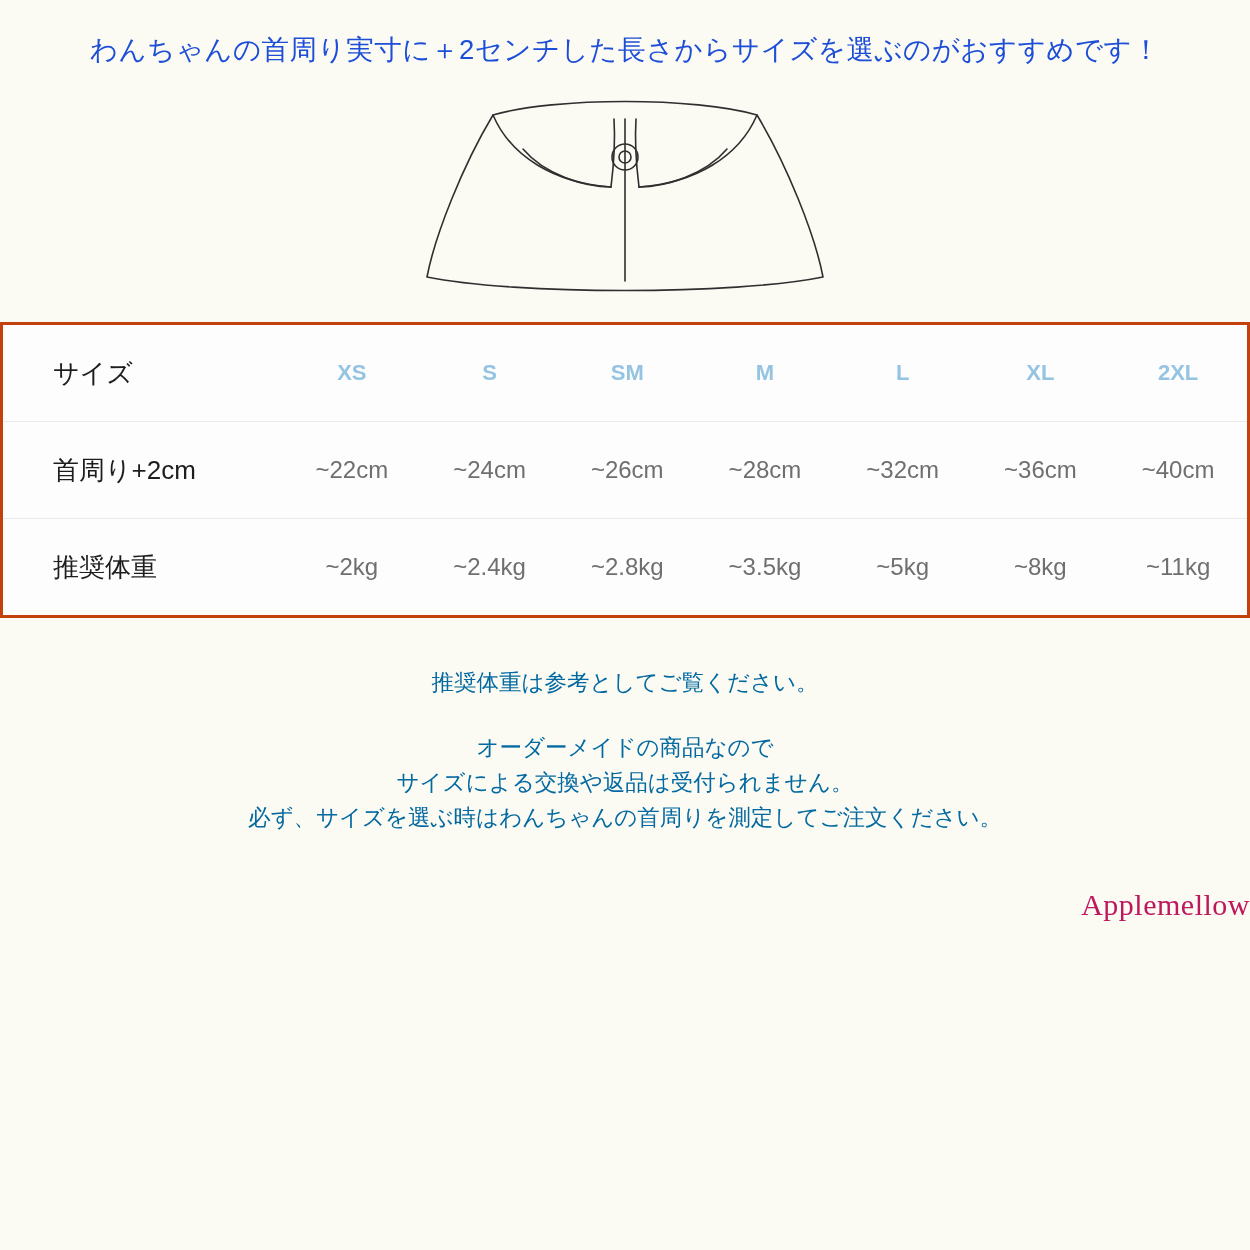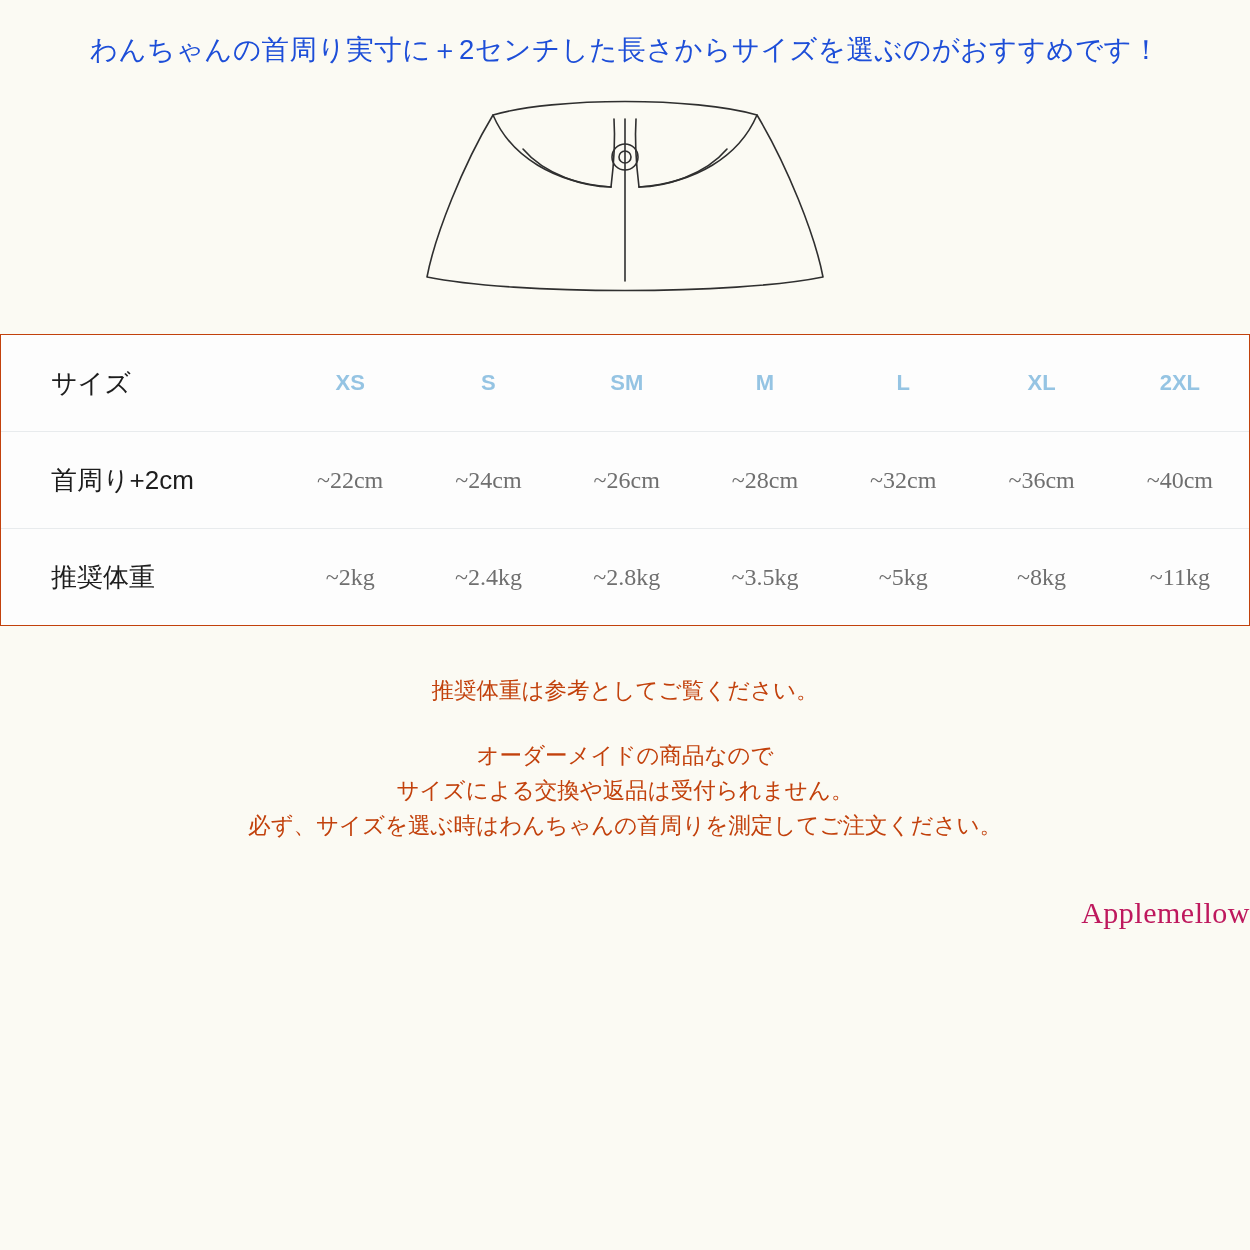--- a/index.html
+++ b/index.html
@@ -40,23 +40,23 @@
     letter-spacing: 0.5px;
   }
   .illustration {
     display: flex;
     justify-content: center;
     align-items: center;
     margin-top: 22px;
     height: 220px;
   }
   .table-wrap {
-    margin: 24px 0 0 0;
+    margin: 12px 0 0 0;
     background: #fdfdfd;
-    border: 1px solid #c2410c;
+    border: 3px solid #c2410c;
     width: 1250px;
     box-sizing: border-box;
     padding: 0;
   }
   table.size-table {
     width: 100%;
     border-collapse: collapse;
     table-layout: fixed;
   }
   table.size-table th,
@@ -83,31 +83,30 @@
   table.size-table tr.head-row th.row-label {
     color: #1d1d1d;
     font-weight: normal;
   }
   table.size-table tbody tr {
     border-top: 1px solid #e8ebed;
   }
   table.size-table td.value {
     font-size: 24px;
     color: #6f6f6f;
-    font-family: Liberation Serif, serif;
   }
   .notes {
     text-align: center;
     margin-top: 48px;
   }
   .notes p {
     margin: 0;
     font-size: 22.5px;
     line-height: 1.55;
-    color: #c2410c;
+    color: #0369a1;
   }
   .notes .block2 {
     margin-top: 30px;
   }
   .brand {
     text-align: right;
     margin-top: 52px;
     font-family: "Liberation Serif", serif;
     font-size: 30px;
     color: #be185d;

